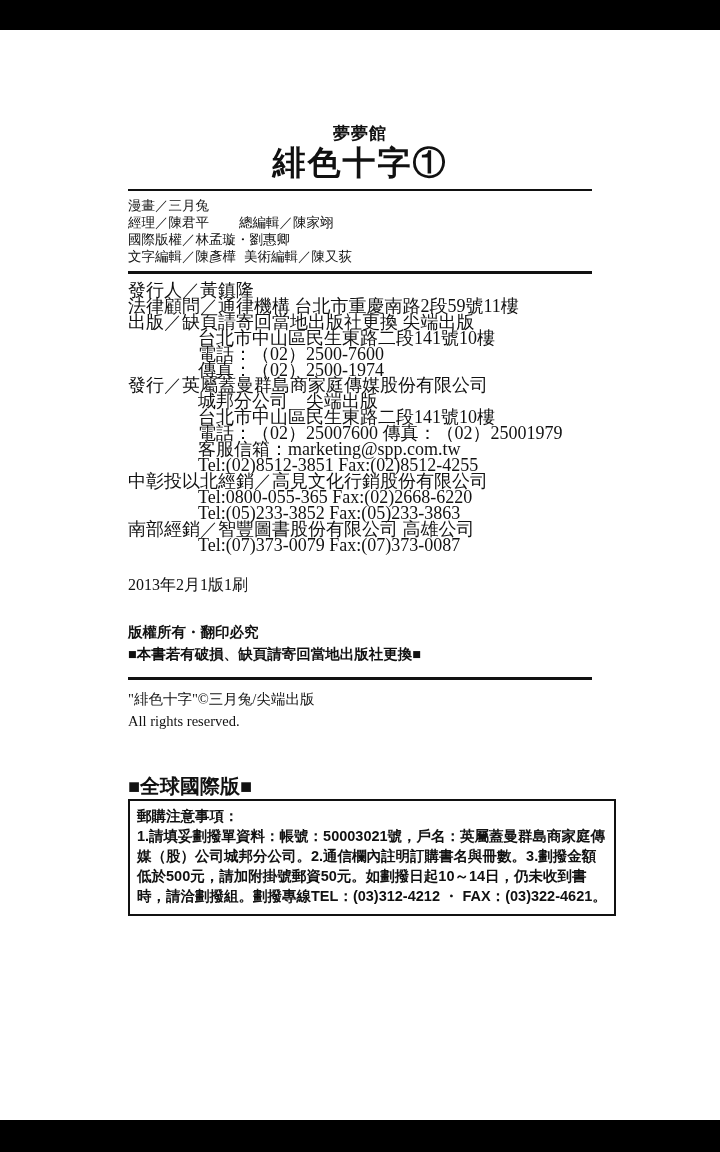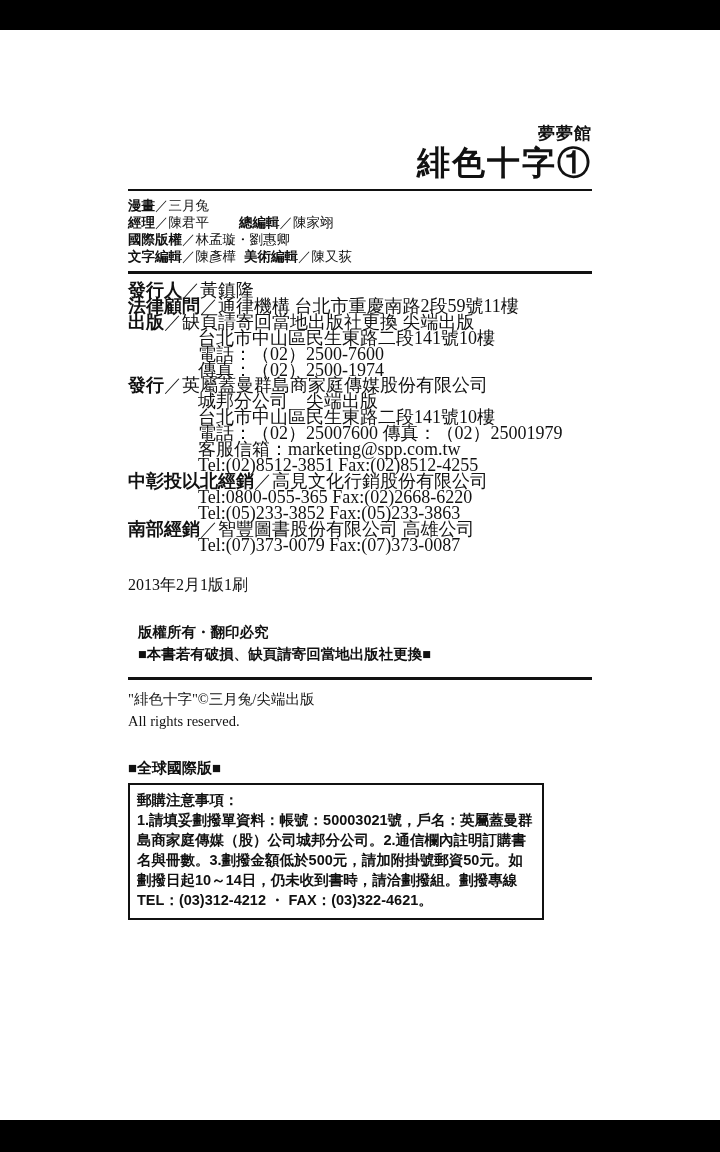--- a/index.html
+++ b/index.html
@@ -9,62 +9,62 @@
     font-family:"Liberation Serif","DejaVu Serif",serif;
     color:#111;
     position:relative;
   }
   .page{
     position:absolute;left:0;top:30px;width:720px;height:1090px;
     background:#fff;
     box-sizing:border-box;
     padding:95px 128px 0 128px;
   }
-  .titleblock{text-align:right;margin-bottom:4px;}
+  .titleblock{text-align:center;margin-bottom:4px;}
   .imprint{
     font-family:"Liberation Sans","DejaVu Sans",sans-serif;
     font-weight:bold;font-size:17px;line-height:18px;letter-spacing:1px;
   }
   .booktitle{
     font-family:Liberation Sans, sans-serif;
     font-weight:bold;font-size:33px;line-height:40px;letter-spacing:2px;
   }
   .rule{border:0;background:#111;height:2px;margin:6px 0;}
   .rule.thick{height:3px;}
   .credits{margin:4px 0 6px 0;}
   .credits .line{font-size:13.5px;line-height:17px;}
   .lbl{
     font-family:"Liberation Sans","DejaVu Sans",sans-serif;
-    font-weight:bold;
+    font-weight:normal;
   }
   .gap30{margin-left:30px;}
   .gap8{margin-left:8px;}
   .pub{margin-top:9px;}
   .pub .line{font-size:18px;line-height:15.9px;white-space:nowrap;}
   .pub .indent{padding-left:70px;}
   .hk{margin-top:16px;}
   .hk .line{font-size:13.5px;line-height:16.5px;}
   .edition{margin-top:22px;font-size:16px;line-height:20px;}
-  .copyright{margin-top:26px;margin-left:10px;}
+  .copyright{margin-top:26px;}
   .copyright .line{
     font-family:"Liberation Sans","DejaVu Sans",sans-serif;
     font-weight:bold;font-size:14.5px;line-height:22px;
   }
   .rule.mid{height:2.5px;margin:12px 0 8px 0;}
   .rights .line{font-size:14.5px;line-height:22px;}
   .intl{
-    margin-top:28px;
-    font-family:Liberation Mono, monospace;
-    font-weight:bold;font-size:15px;line-height:20px;
+    margin-top:44px;
+    font-family:Liberation Serif, serif;
+    font-weight:bold;font-size:20px;line-height:20px;
   }
   .mailbox{
     margin-top:3px;
     border:2px solid #111;
     box-sizing:border-box;
-    width:416px;
+    width:488px;
     padding:5px 7px 8px 7px;
     font-family:"Liberation Sans","DejaVu Sans",sans-serif;
     font-weight:bold;font-size:14.5px;line-height:20px;
   }
 </style>
 </head>
 <body>
 
 <div class="page">
 

